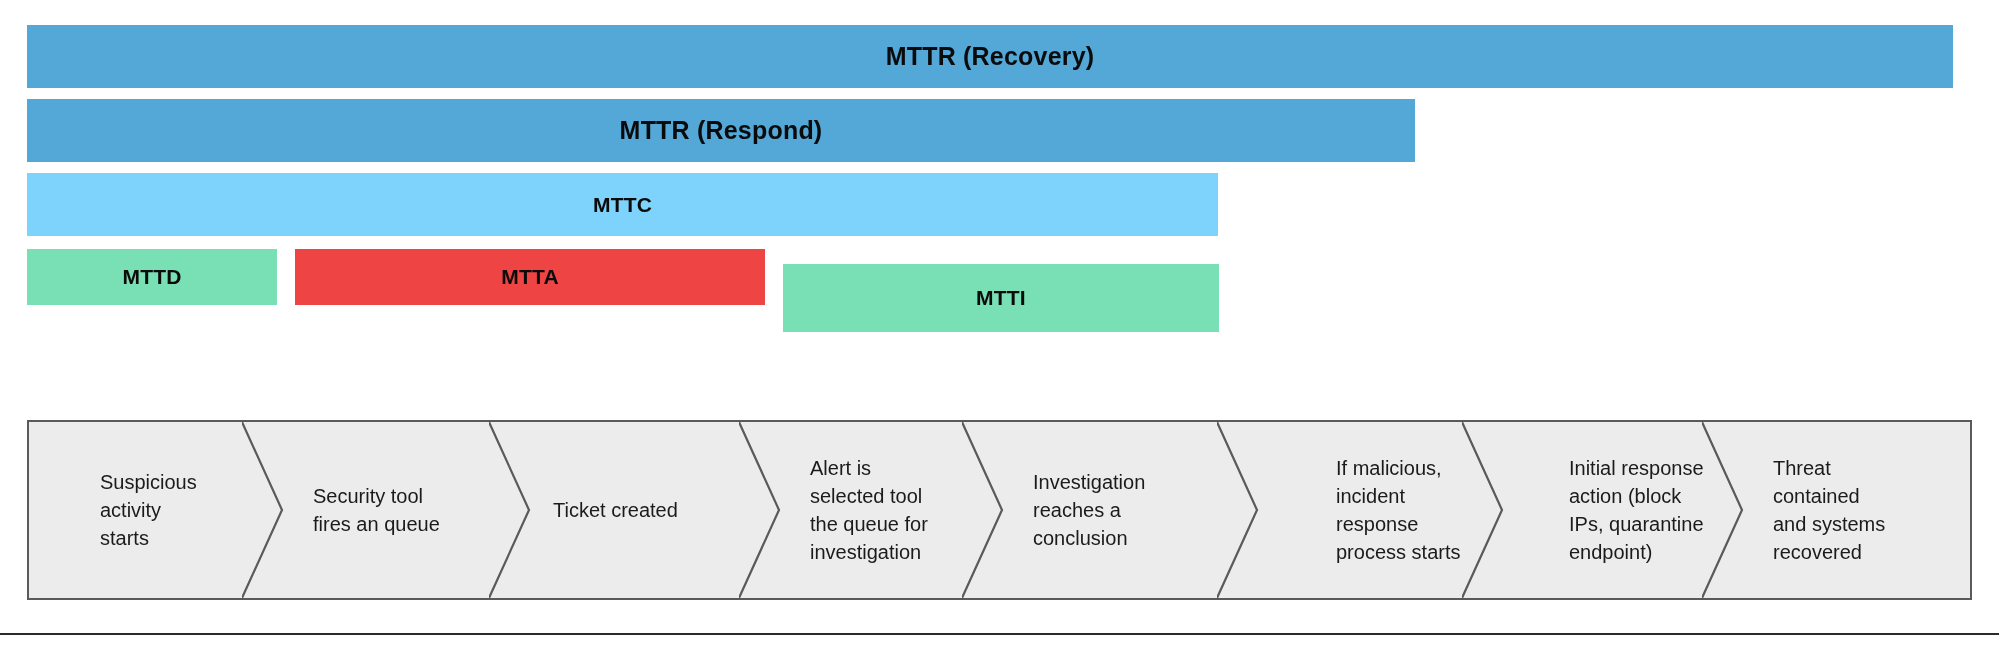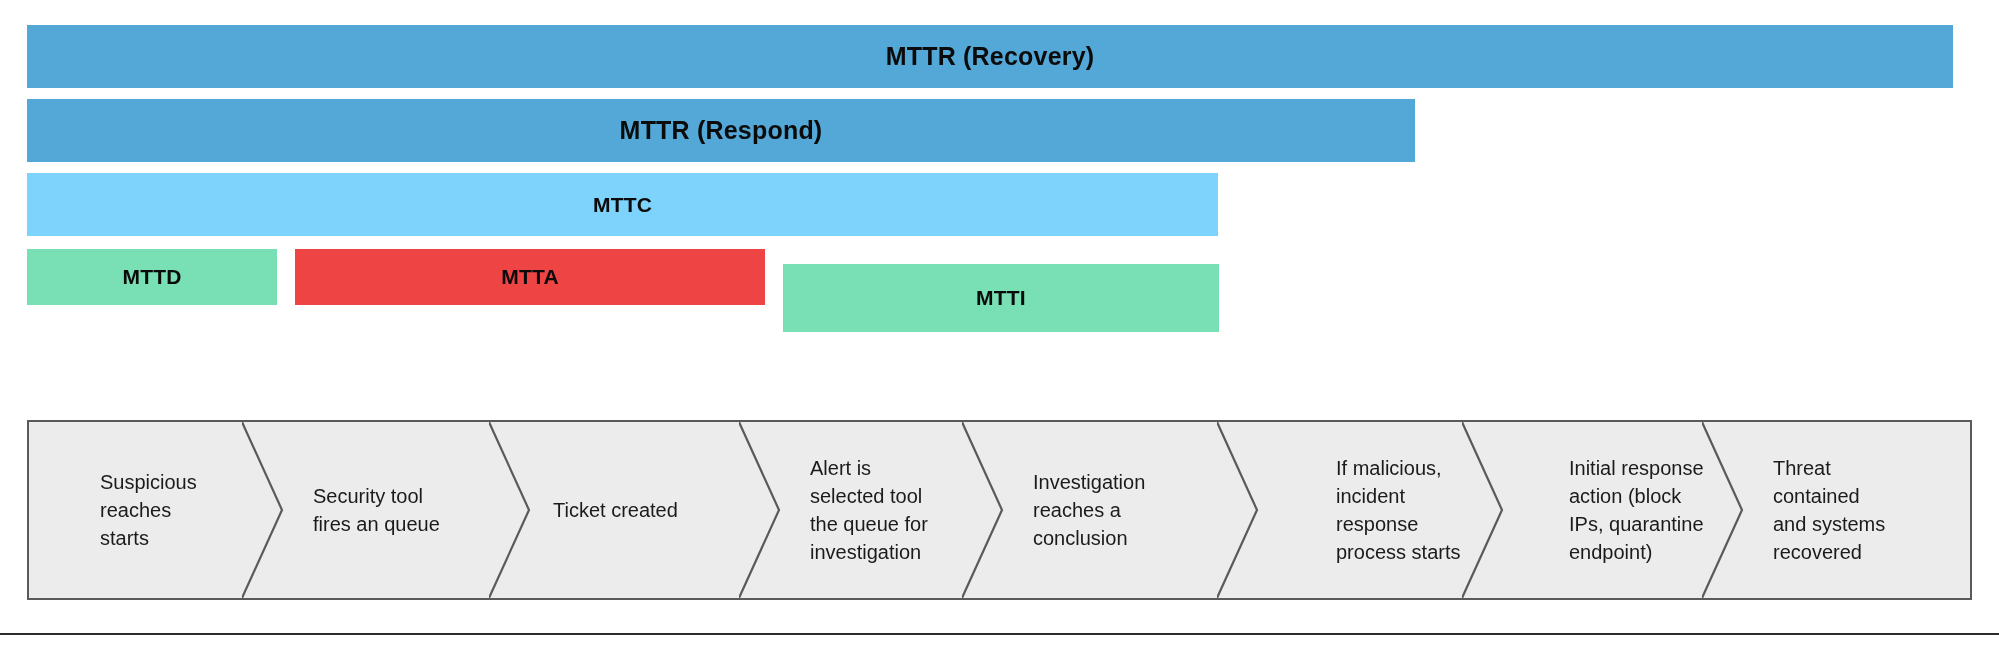--- a/index.html
+++ b/index.html
@@ -109,21 +109,21 @@
       </div>
       <div class="bar tier-small" style="left: 783px; top: 264px; width: 436px; height: 68px; background: rgb(121, 223, 180);">
         <span class="bar-label">MTTI</span>
       </div>
     </div>
 
   <div id="flow">
     <div id="flow-steps">
         <div class="flow-seg" style="left: 0px; width: 250px;">
           <div class="flow-text" style="left: 71px;">Suspicious
-reaches
+activity
 starts</div>
         </div>
         <div class="flow-seg" style="left: 213px; width: 250px;">
           <div class="flow-text" style="left: 71px;">Security tool
 fires an queue</div>
         </div>
         <div class="flow-seg" style="left: 460px; width: 250px;">
           <div class="flow-text" style="left: 64px;">Ticket created</div>
         </div>
         <div class="flow-seg" style="left: 710px; width: 250px;">

